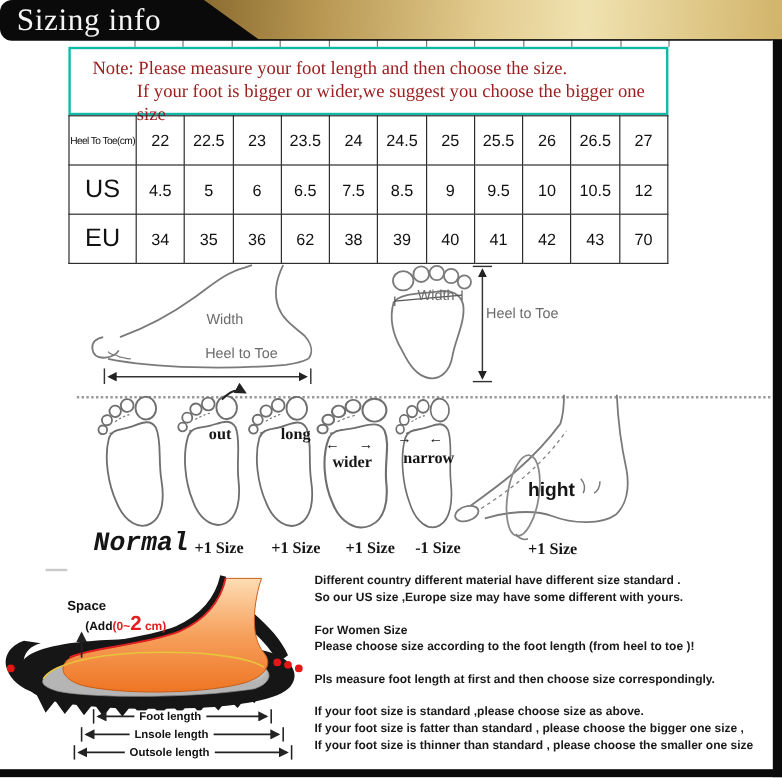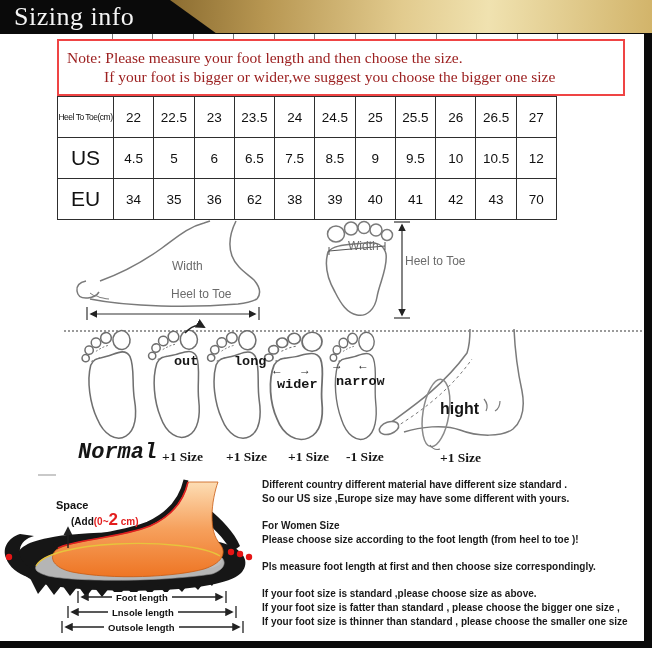--- a/index.html
+++ b/index.html
@@ -1,47 +1,47 @@
 <!DOCTYPE html>
 <html><head>
 <meta charset="utf-8">
 <style>
   html,body{margin:0;padding:0;background:#fff;}
   .canvas{position:relative;width:652px;height:648px;background:#fff;overflow:hidden;
           font-family:"Liberation Sans",sans-serif;}
   
-  .hdr{position:absolute;top:0;left:0;width:652px;height:34px;background:#0a0a0a;z-index:3;}
+  .hdr{position:absolute;top:0;left:0;width:652px;height:34px;background:#0a0a0a;z-index:3;border-radius:10px;}
   .gold{position:absolute;top:0;left:170px;width:482px;height:33px;
         background:linear-gradient(93deg,#8c6d31 0%,#b89752 20%,#e2cb8e 48%,#f0e2b0 66%,#d2b46a 100%);
         clip-path:polygon(0 0,100% 0,100% 100%,9.5% 100%);}
   .title{position:absolute;top:2px;left:14px;color:#f4f4f4;font-family:"Liberation Serif",serif;
          font-size:26px;letter-spacing:.5px;}
   
   .rborder{position:absolute;right:0;top:0;width:8px;height:648px;background:#0a0a0a;z-index:2;}
   .bborder{position:absolute;left:0;bottom:0;width:652px;height:7px;background:#0a0a0a;z-index:2;}
   
   .ticks{position:absolute;left:57px;top:33px;width:500px;height:6px;}
   .tick{position:absolute;top:0;width:1px;height:6px;background:#777;}
-  .notebox{position:absolute;left:57px;top:39px;width:568px;height:57px;border:2px solid #ef4444;
+  .notebox{position:absolute;left:57px;top:39px;width:500px;height:57px;border:2px solid #14b8a6;
            box-sizing:border-box;color:#9c2020;font-family:"Liberation Serif",serif;
-           font-size:15.5px;line-height:19px;padding:7px 0 0 8px;}
+           font-size:15.5px;line-height:19px;padding:7px 0 0 18px;}
   .nl2{padding-left:37px;}
   table.sizetable{position:absolute;left:57px;top:96px;width:500px;height:124px;border-collapse:collapse;
         table-layout:fixed;text-align:center;color:#111;}
   .sizetable td{border:1.6px solid #2e2e2e;font-size:13.5px;padding:0;vertical-align:middle;}
   .sizetable tr{height:41px;margin-left:16px;}
   .sizetable tr.r0 td.rh{font-size:8.5px;letter-spacing:-0.5px;}
   .sizetable tr.r1 td.rh,.sizetable tr.r2 td.rh{font-size:21px;}
   
   .art{position:absolute;overflow:visible;}
   .glabel{position:absolute;color:#6b6b6b;font-size:12px;}
   .chip{background:#fff;padding:0 3px;}
   .dotline{position:absolute;left:64px;top:330px;width:578px;border-top:2px dotted #9a9a9a;}
   .dash{position:absolute;left:38px;top:474px;width:18px;height:2px;background:#c9c9c9;}
-  .shape-label{position:absolute;font-family:Liberation Mono, monospace;font-weight:bold;
+  .shape-label{position:absolute;font-family:Liberation Serif, serif;font-weight:bold;
                font-size:13.5px;color:#151515;}
   .hightlbl{font-family:"Liberation Sans",sans-serif;font-size:16px;}
   .size-label{position:absolute;font-family:"Liberation Serif",serif;font-weight:bold;
               font-size:13.5px;color:#151515;}
   .normal{font-size:22px;font-style:italic;font-family:Liberation Mono, monospace;}
   .arrowglyph{position:absolute;font-size:12px;font-weight:bold;color:#222;}
   
   .spacelbl{position:absolute;left:56px;top:499px;font-weight:bold;font-size:11px;color:#111;}
   .addrow{position:absolute;left:47px;top:510px;font-weight:bold;color:#111;font-size:10px;margin-left:24px;}
   .red{color:#e31e1e;}

